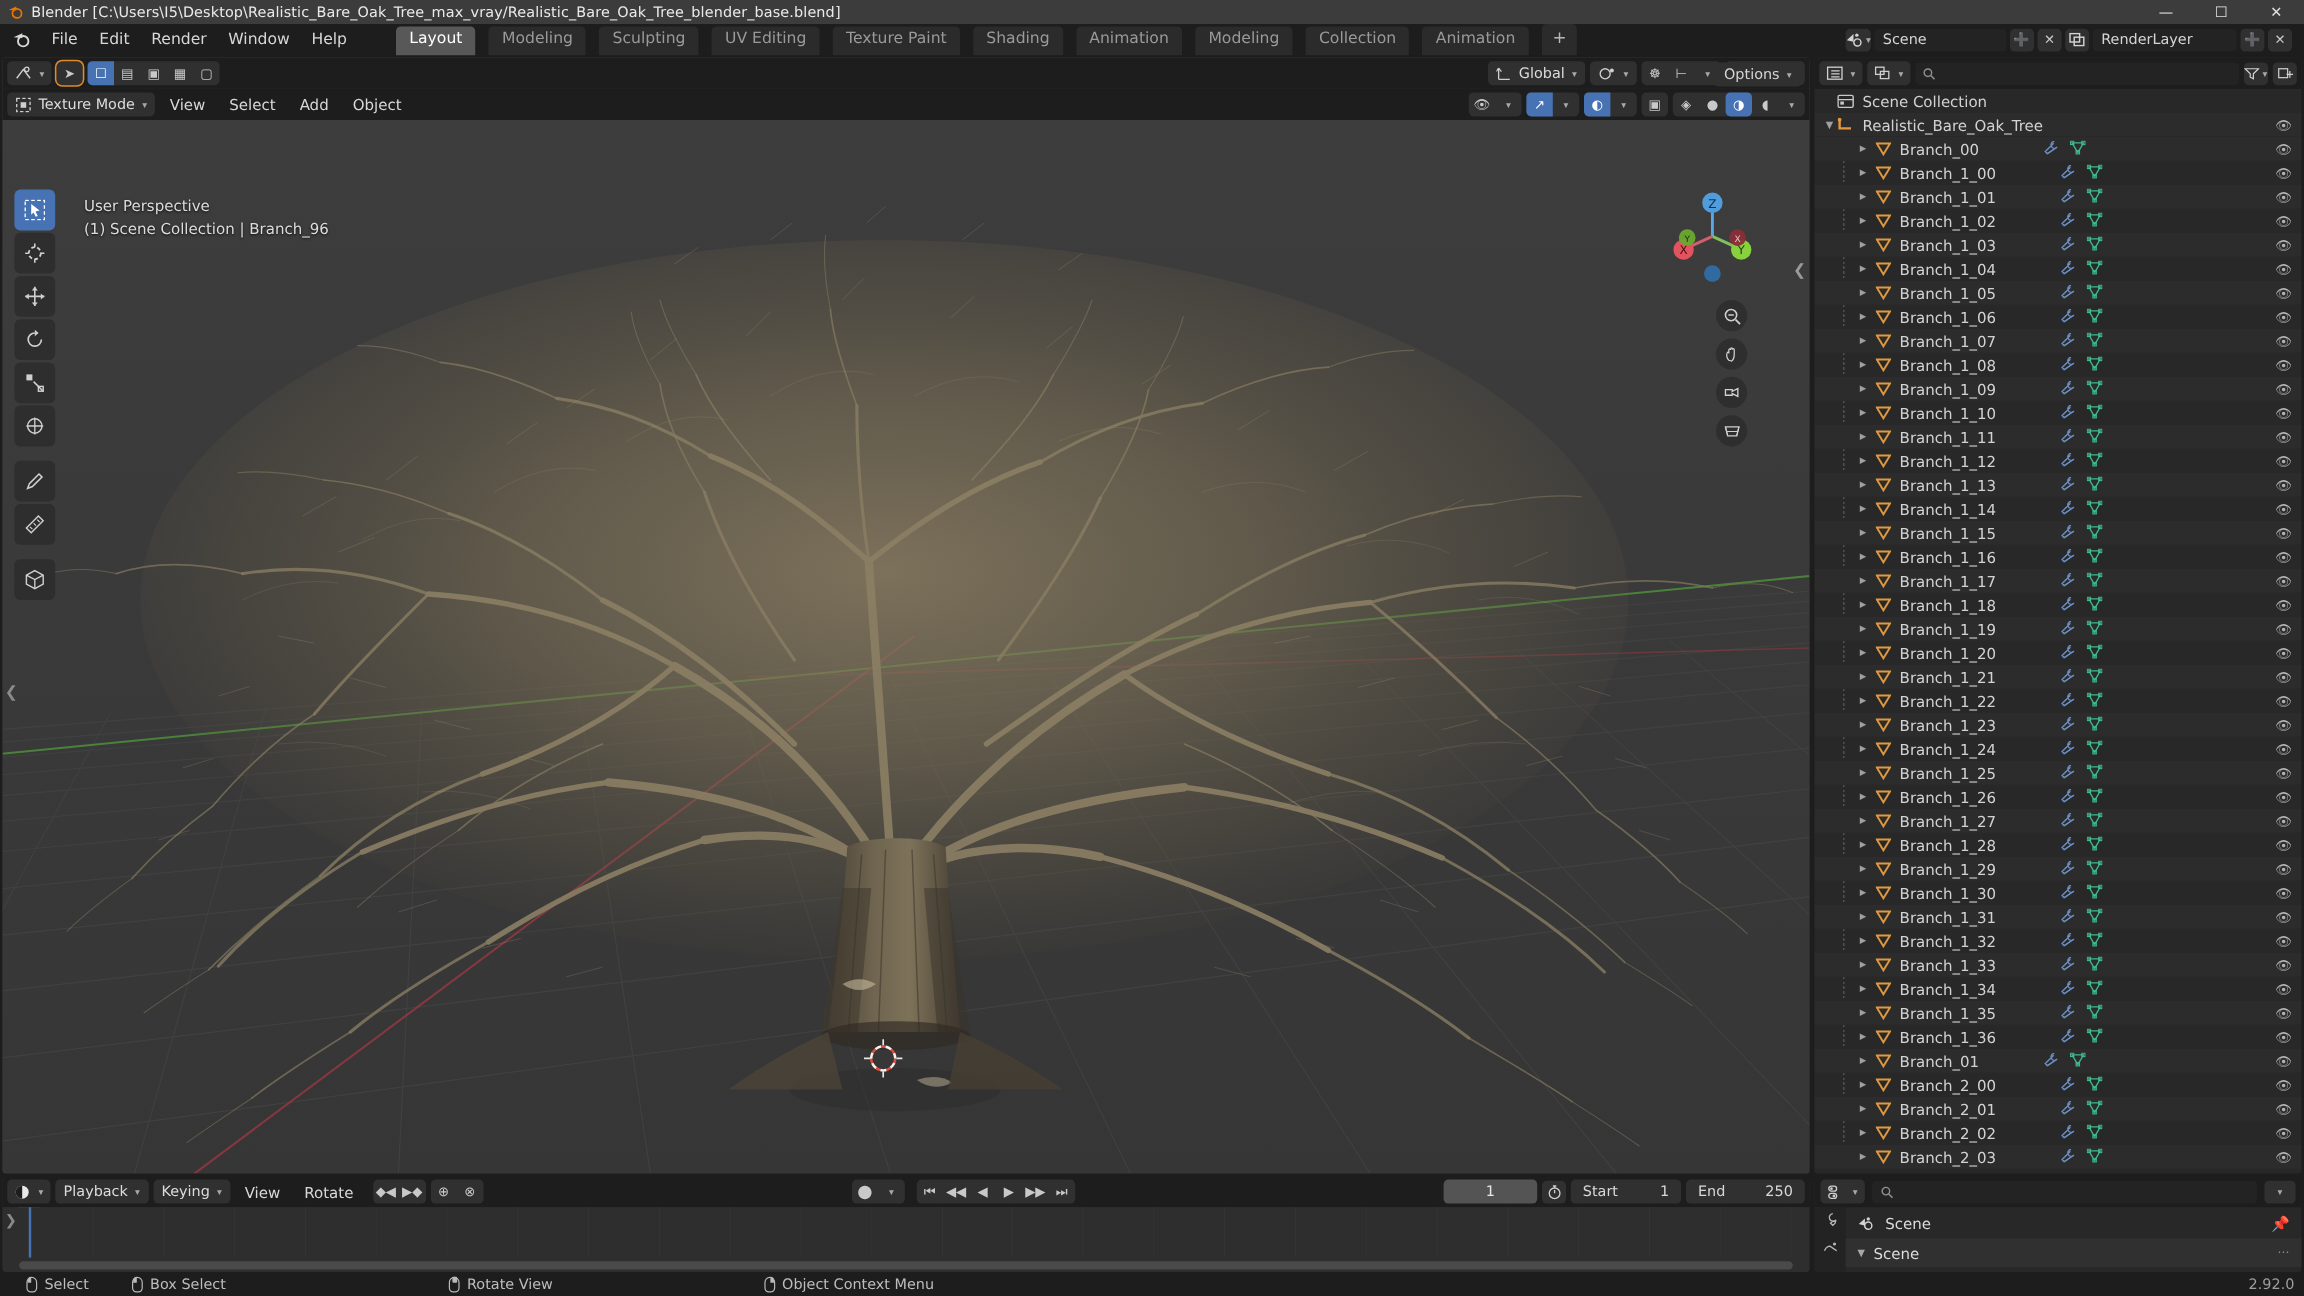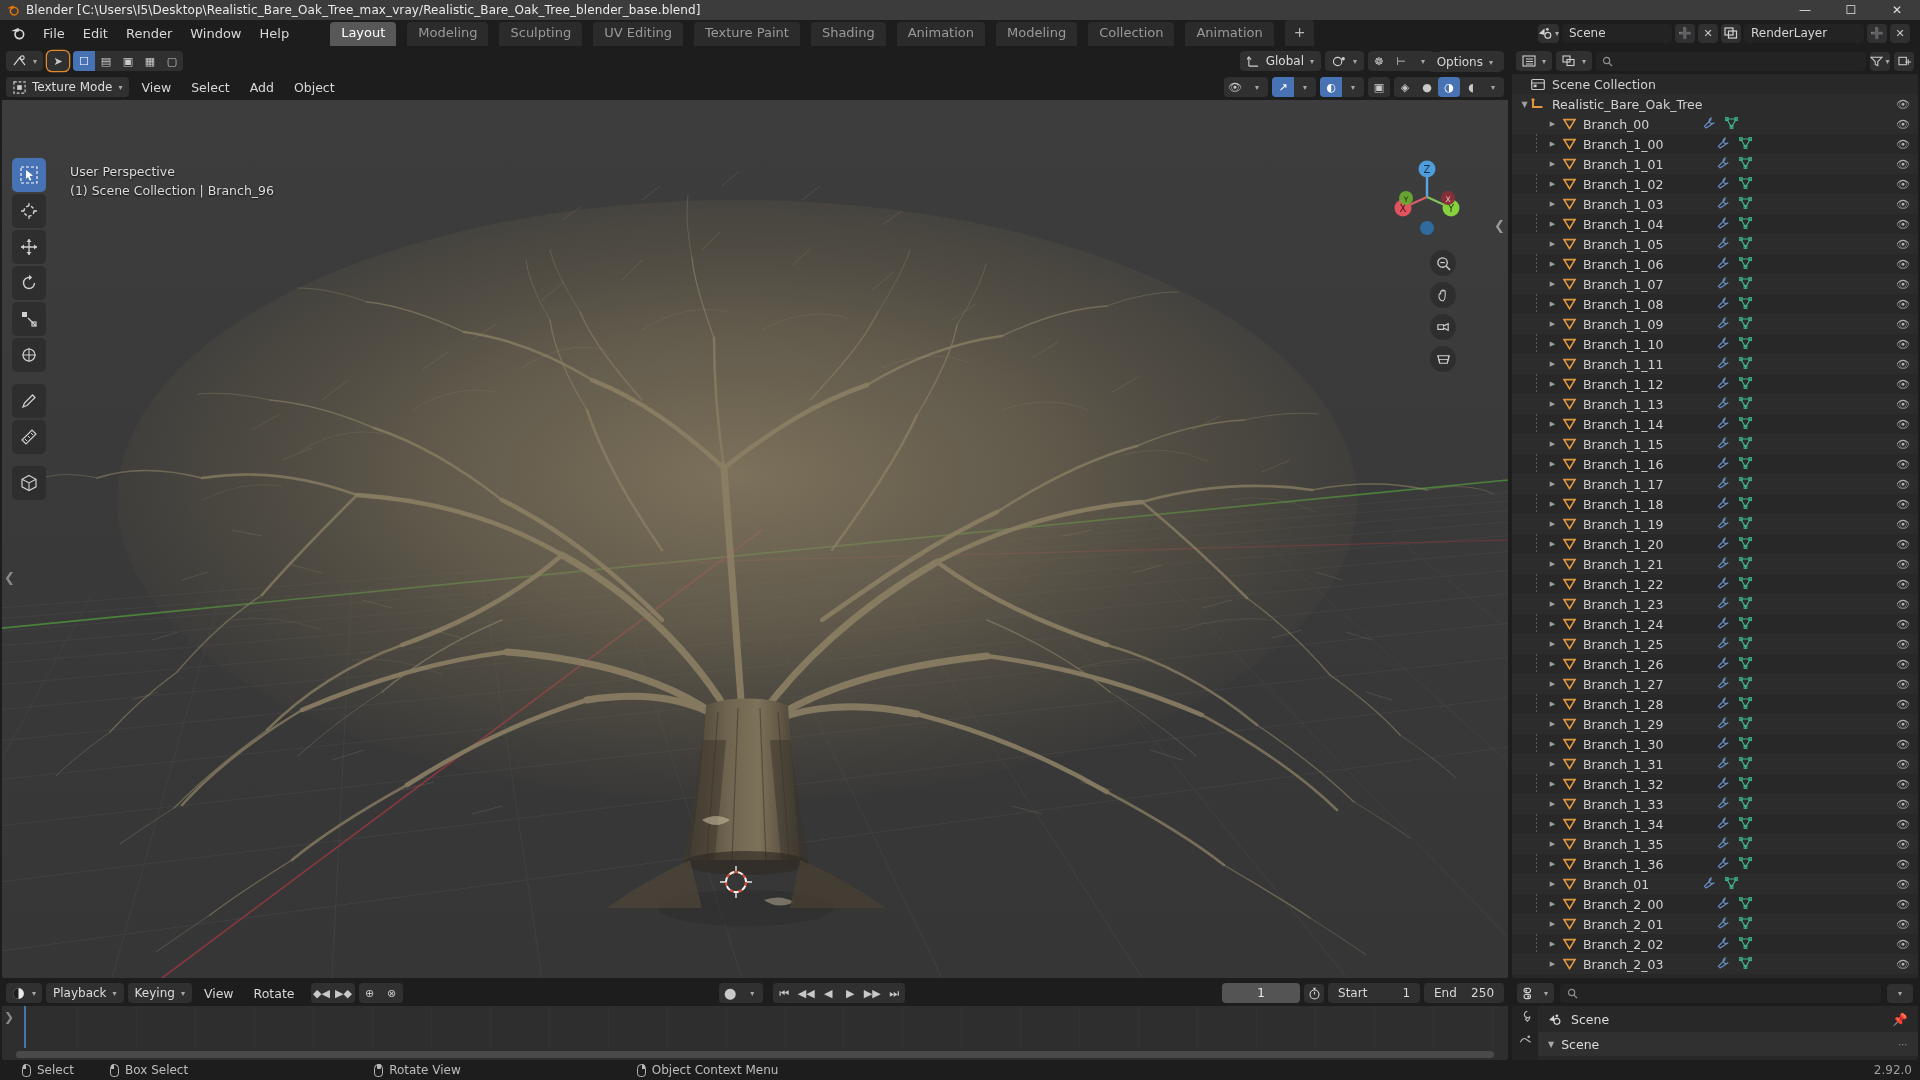--- a/index.html
+++ b/index.html
@@ -1750,21 +1750,21 @@
       <div class="minibtn">
         <svg width="13" height="13" viewBox="0 0 14 14">
           <circle cx="7" cy="8" r="4.8" fill="none" stroke="#cfcfcf" stroke-width="1.2"></circle>
           <path d="M7 8 L7 5 M5.5 1.4 L8.5 1.4 M7 1.4 L7 3.2" stroke="#cfcfcf" stroke-width="1.2"></path>
         </svg>
       </div>
       <div class="lblfield" style="width:92px">
         <span>Start</span>
         <span style="margin-left:auto">1</span>
       </div>
-      <div class="lblfield" style="width:80px">
+      <div class="lblfield" style="width:99px">
         <span>End</span>
         <span style="margin-left:auto">250</span>
       </div>
     </div>
 
     <div class="tl-ruler" id="tl-ruler">
         <div class="tl-tick" style="left: 75.0602px;">10</div>
         <div class="tl-tick" style="left: 134.016px;">20</div>
         <div class="tl-tick" style="left: 192.972px;">30</div>
         <div class="tl-tick" style="left: 251.928px;">40</div>

